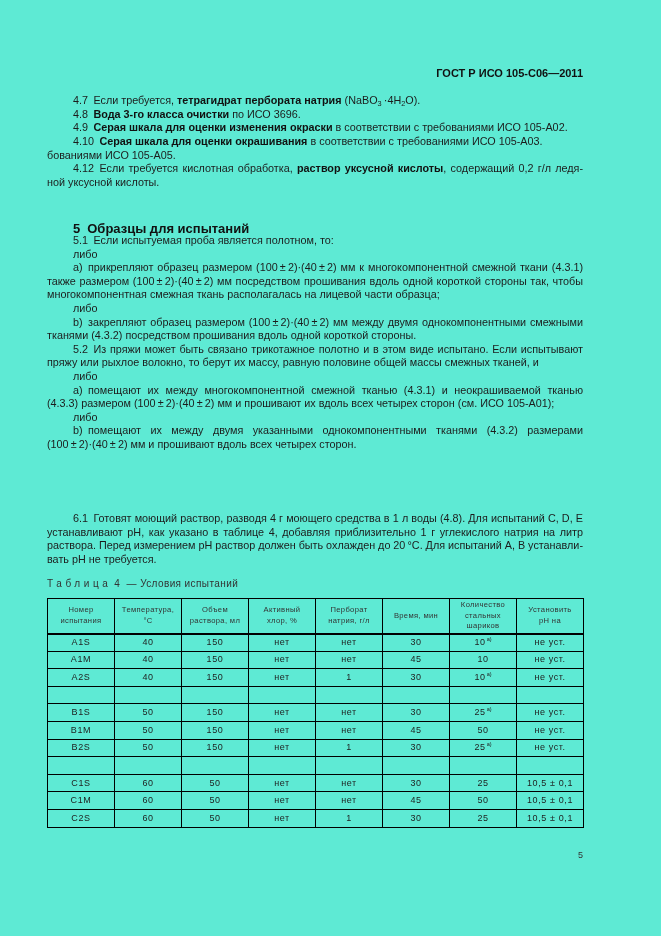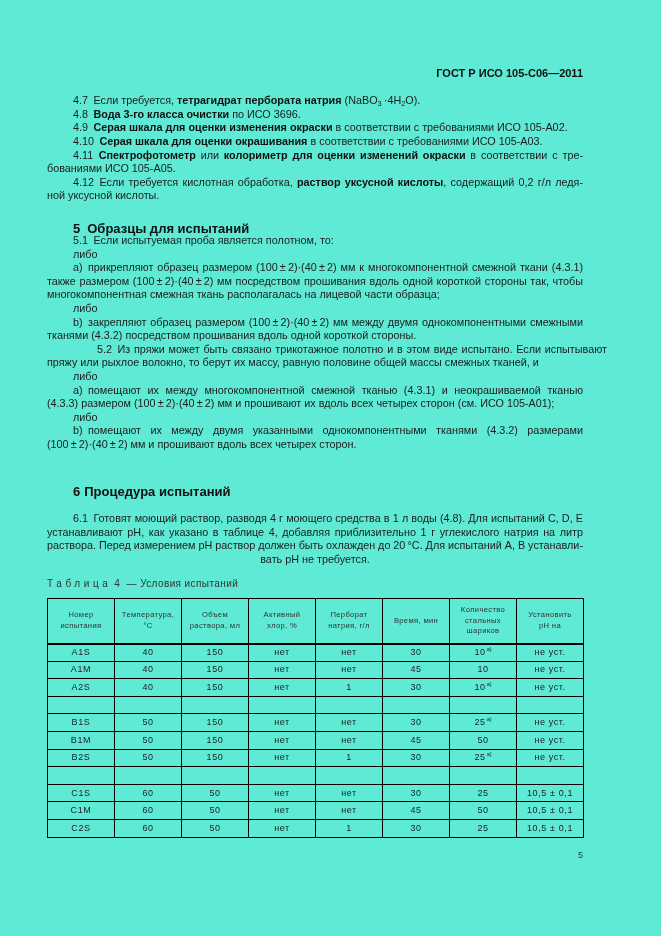--- a/index.html
+++ b/index.html
@@ -24,21 +24,21 @@
     }
     .blk {
       position: absolute;
       left: 47px;
       width: 536px;
       font-size: 10.8px;
       line-height: 13.6px;
     }
     #b4 { top: 94.2px; }
     #b5 { top: 234px; }
-    #b6 { top: 512.2px; text-align: center; }
+    #b6 { top: 512.2px; }
     .ln {
       display: block;
       height: 13.6px;
       white-space: nowrap;
       overflow: visible;
     }
     .ln.first { padding-left: 26px; }
     .tx { white-space: nowrap; }
     .b { font-weight: bold; color: #111; text-align: right; }
     .sub { font-size: 0.68em; vertical-align: -0.3em; line-height: 0; }
@@ -79,21 +79,21 @@
       border-collapse: collapse;
       table-layout: fixed;
     }
     .t col { width: 67px; }
     .t th, .t td {
       border: 1px solid #000;
       text-align: center;
       vertical-align: middle;
       padding: 0;
     }
-    .t thead tr { height: 45px; }
+    .t thead tr { height: 35px; }
     .t thead th {
       font-weight: normal;
       font-size: 7.6px;
       line-height: 10.5px;
       letter-spacing: 0.35px;
       color: #333;
       border-bottom: 2.5px solid #000;
     }
     .t thead th .hl { display: block; }
     .t tbody tr { height: 17.6px; }
@@ -134,21 +134,20 @@
       <div class="para">
         <div class="ln first"><span class="tx"><span>4.8 </span><span class="b">Вода 3-го класса очистки</span><span> по ИСО 3696.</span></span></div>
       </div>
       <div class="para">
         <div class="ln first"><span class="tx"><span>4.9 </span><span class="b">Серая шкала для оценки изменения окраски</span><span> в соответствии с требованиями ИСО 105-А02.</span></span></div>
       </div>
       <div class="para">
         <div class="ln first"><span class="tx"><span>4.10 </span><span class="b">Серая шкала для оценки окрашивания</span><span> в соответствии с требованиями ИСО 105-А03.</span></span></div>
       </div>
       <div class="para">
-        <div class="ln first j"><span class="tx" style="word-spacing: 1.82969px;"><span>4.11 </span><span class="b">Спектрофотометр</span><span> или </span><span class="b">колориметр для оценки изменений окраски</span><span> в соответствии с тре-</span></span></div>
         <div class="ln"><span class="tx"><span>бованиями ИСО 105-А05.</span></span></div>
       </div>
       <div class="para">
         <div class="ln first j"><span class="tx" style="word-spacing: 1.20625px;"><span>4.12 Если требуется кислотная обработка, </span><span class="b">раствор уксусной кислоты</span><span>, содержащий 0,2 г/л ледя-</span></span></div>
         <div class="ln"><span class="tx"><span>ной уксусной кислоты.</span></span></div>
       </div>
     </div>
 
   <h2 class="h" id="h5">
     <span class="hn">5</span><span class="ht">Образцы для испытаний</span>
@@ -167,42 +166,39 @@
         <div class="ln"><span class="tx"><span>многокомпонентная смежная ткань располагалась на лицевой части образца;</span></span></div>
       </div>
       <div class="para">
         <div class="ln first"><span class="tx"><span>либо</span></span></div>
       </div>
       <div class="para">
         <div class="ln first j"><span class="tx" style="word-spacing: 0.810547px;"><span>b) закрепляют образец размером (100 ± 2)·(40 ± 2) мм между двумя однокомпонентными смежными</span></span></div>
         <div class="ln"><span class="tx"><span>тканями (4.3.2) посредством прошивания вдоль одной короткой стороны.</span></span></div>
       </div>
       <div class="para">
-        <div class="ln first j"><span class="tx" style="word-spacing: 0.778846px; margin-left: 24px;"><span>5.2 Из пряжи может быть связано трикотажное полотно и в этом виде испытано. Если испытывают</span></span></div>
+        <div class="ln first j"><span class="tx" style="word-spacing: 0.778846px;"><span>5.2 Из пряжи может быть связано трикотажное полотно и в этом виде испытано. Если испытывают</span></span></div>
         <div class="ln"><span class="tx"><span>пряжу или рыхлое волокно, то берут их массу, равную половине общей массы смежных тканей, и</span></span></div>
       </div>
       <div class="para">
         <div class="ln first"><span class="tx"><span>либо</span></span></div>
       </div>
       <div class="para">
         <div class="ln first j"><span class="tx" style="word-spacing: 3.60417px;"><span>a) помещают их между многокомпонентной смежной тканью (4.3.1) и неокрашиваемой тканью</span></span></div>
         <div class="ln"><span class="tx"><span>(4.3.3) размером (100 ± 2)·(40 ± 2) мм и прошивают их вдоль всех четырех сторон (см. ИСО 105-А01);</span></span></div>
       </div>
       <div class="para">
         <div class="ln first"><span class="tx"><span>либо</span></span></div>
       </div>
       <div class="para">
         <div class="ln first j"><span class="tx" style="word-spacing: 6.42188px;"><span>b) помещают их между двумя указанными однокомпонентными тканями (4.3.2) размерами</span></span></div>
         <div class="ln"><span class="tx"><span>(100 ± 2)·(40 ± 2) мм и прошивают вдоль всех четырех сторон.</span></span></div>
       </div>
     </div>
 
-  <h2 class="h" id="h6">
-    <span class="hn">6</span><span class="ht">Процедура испытаний</span>
-  </h2>
 
   <div class="blk" id="b6">
       <div class="para">
         <div class="ln first j"><span class="tx" style="word-spacing: 0.144301px;"><span>6.1 Готовят моющий раствор, разводя 4 г моющего средства в 1 л воды (4.8). Для испытаний C, D, E</span></span></div>
         <div class="ln j"><span class="tx" style="word-spacing: 1.61049px;"><span>устанавливают pH, как указано в таблице 4, добавляя приблизительно 1 г углекислого натрия на литр</span></span></div>
         <div class="ln j"><span class="tx" style="word-spacing: -0.0580357px;"><span>раствора. Перед измерением pH раствор должен быть охлажден до 20 °С. Для испытаний А, В устанавли-</span></span></div>
         <div class="ln"><span class="tx"><span>вать pH не требуется.</span></span></div>
       </div>
     </div>
 

